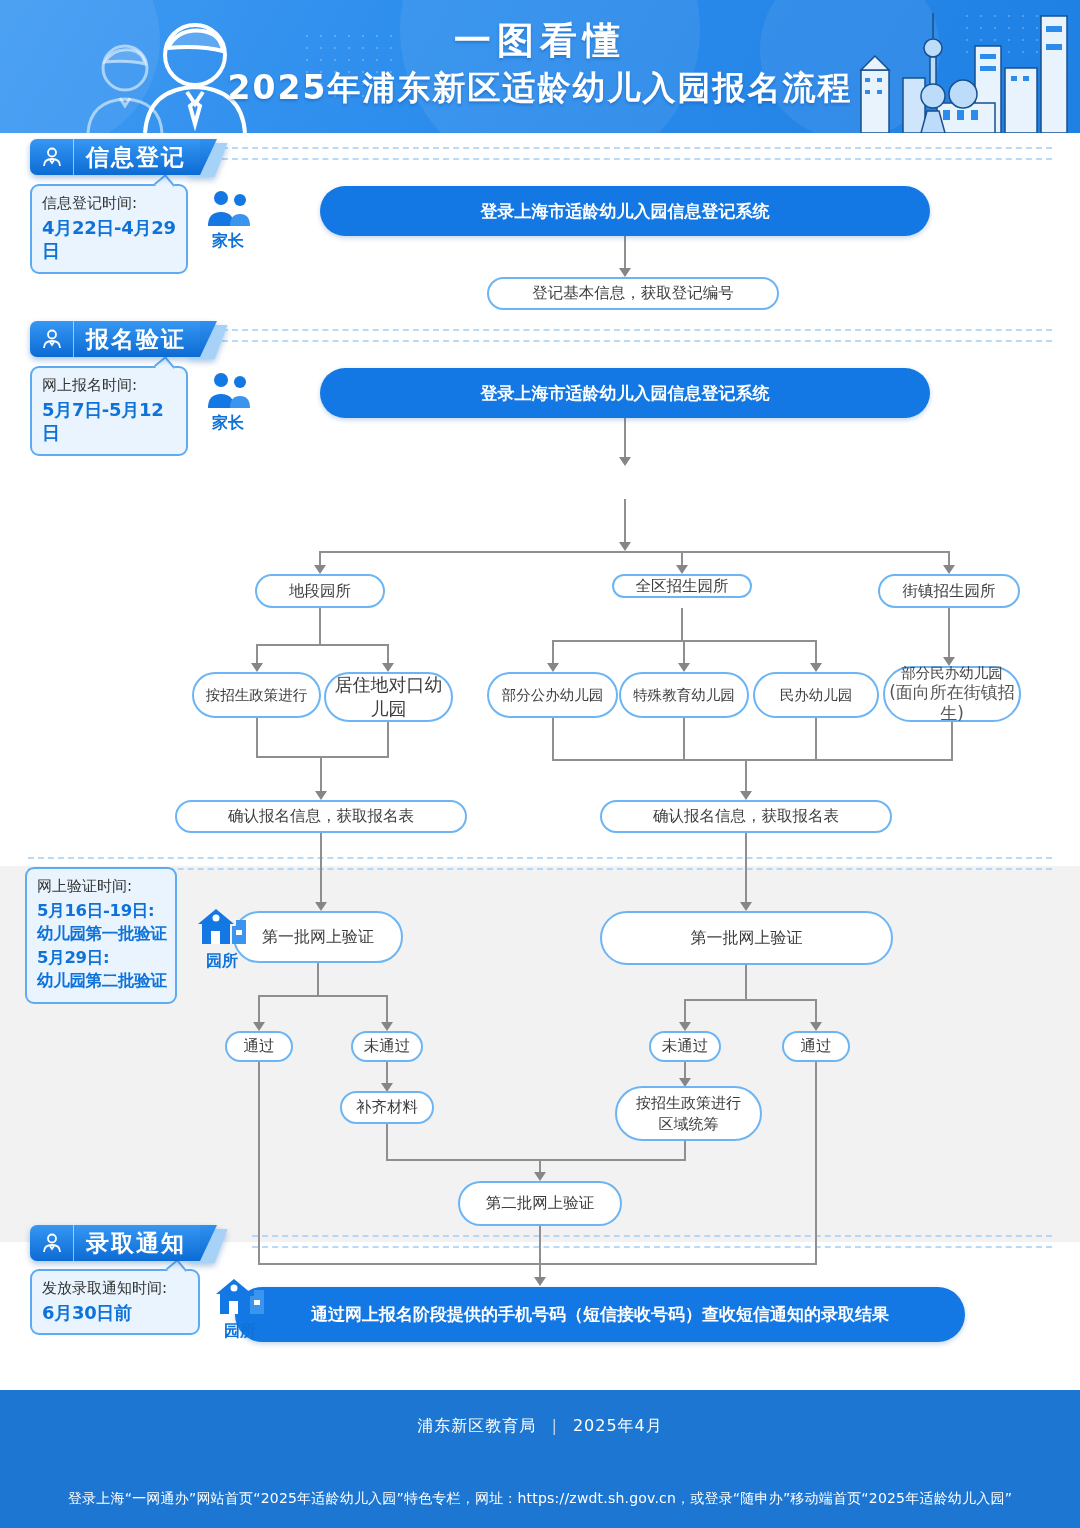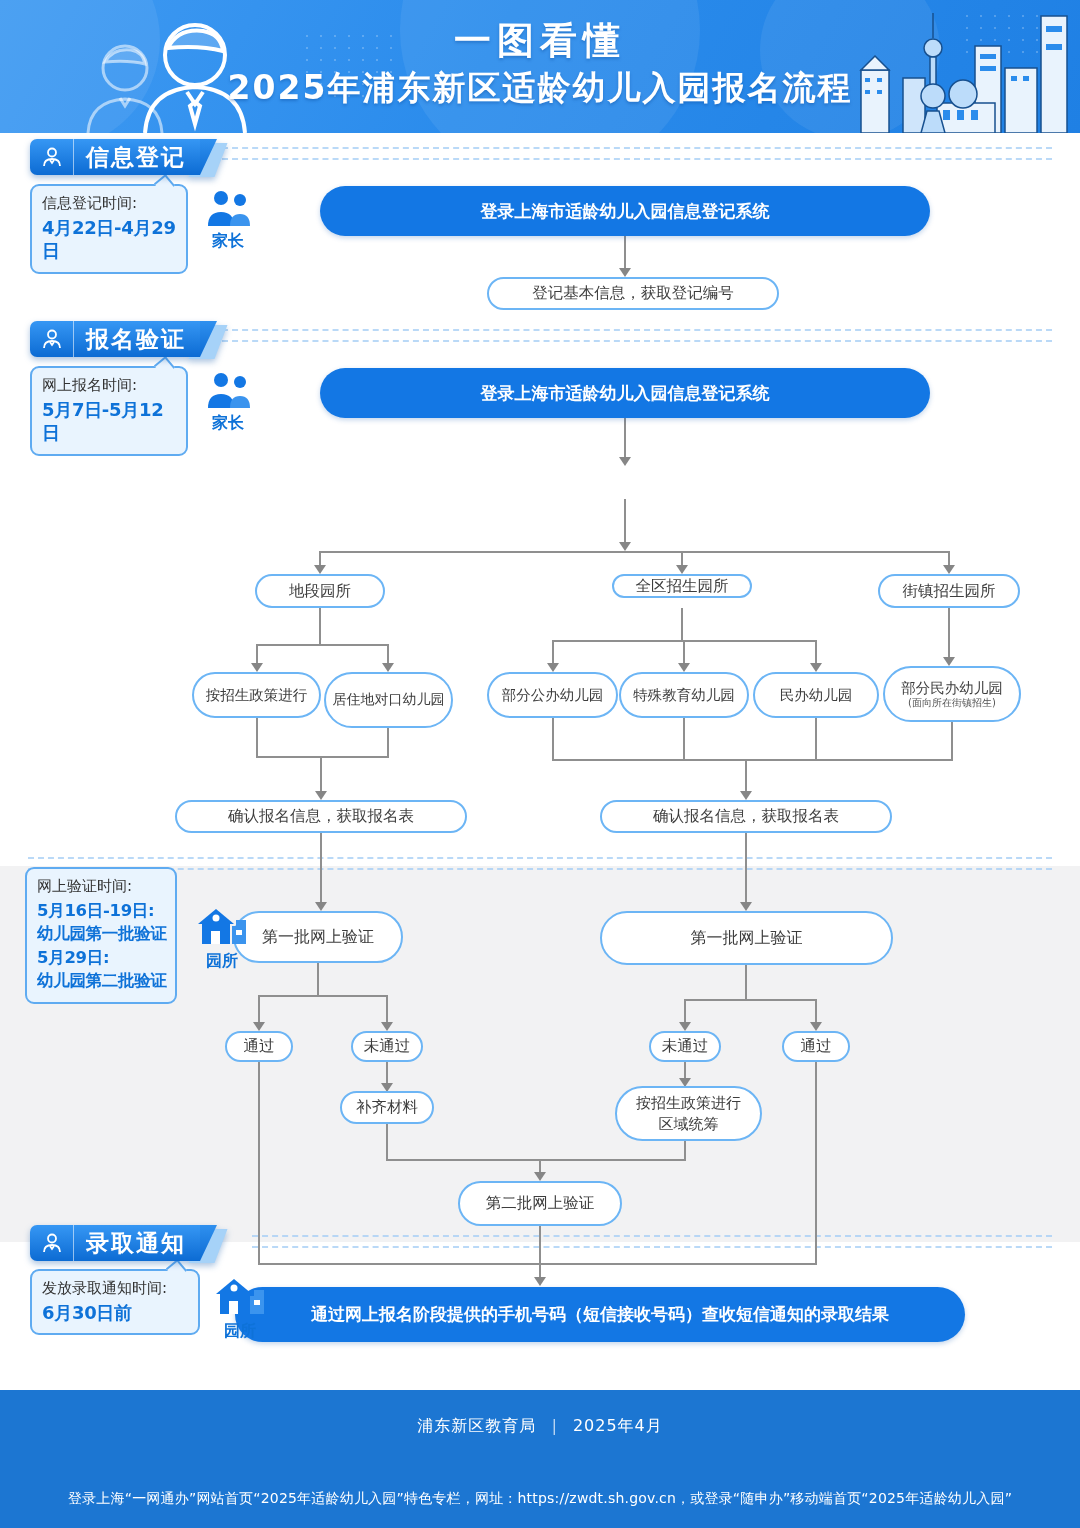--- a/index.html
+++ b/index.html
@@ -49,21 +49,21 @@
   .actor-label { color:#0e72d8; font-weight:bold; font-size:16px; margin-top:1px; }
 
   
   .node { position:absolute; display:flex; align-items:center; justify-content:center;
           text-align:center; z-index:3; }
   .node.blue { background:#1377e4; color:#fff; font-weight:bold; font-size:17px;
                border-radius:28px; box-shadow:0 2px 5px rgba(20,90,180,.25); }
   .node.white { background:#fff; border:2px solid #6cb5f5; color:#3d3d3d; font-size:15.5px;
                 border-radius:999px; }
   .node .nb { font-size:14.5px; line-height:1.25; }
-  .node .ns { font-size:10px; line-height:1.25; color:#555; }
+  .node .ns { font-size:17px; line-height:1.25; color:#555; }
   .node .pol { font-size:15px; line-height:1.35; }
 
   
   .vline { position:absolute; width:2px; background:#8f8f8f; z-index:1; }
   .hline { position:absolute; height:2px; background:#8f8f8f; z-index:1; }
   .arrow { position:absolute; width:0; height:0; border-left:6px solid transparent;
            border-right:6px solid transparent; border-top:9px solid #868686; z-index:1; }
 
   .grayband { position:absolute; left:0; top:866px; width:1080px; height:376px; background:#f2f2f3; z-index:0; }
 
@@ -282,21 +282,21 @@
 
   <div class="node blue" style="left:320px;top:186px;width:610px;height:50px">登录上海市适龄幼儿入园信息登记系统</div>
   <div class="node white" style="left:487px;top:277px;width:292px;height:33px">登记基本信息，获取登记编号</div>
   <div class="node blue" style="left:320px;top:368px;width:610px;height:50px">登录上海市适龄幼儿入园信息登记系统</div>
 
   <div class="node white" style="left:255px;top:574px;width:130px;height:34px">地段园所</div>
   <div class="node white" style="left:612px;top:574px;width:140px;height:24px">全区招生园所</div>
   <div class="node white" style="left:878px;top:574px;width:142px;height:34px">街镇招生园所</div>
 
   <div class="node white" style="left:192px;top:672px;width:129px;height:46px;font-size:14.5px">按招生政策进行</div>
-  <div class="node white" style="left:324px;top:672px;width:129px;height:56px;font-size:14px">居住地对口幼儿园</div>
+  <div class="node white" style="left:324px;top:672px;width:129px;height:50px;font-size:18px">居住地对口幼儿园</div>
   <div class="node white" style="left:487px;top:672px;width:131px;height:46px;font-size:14.5px">部分公办幼儿园</div>
   <div class="node white" style="left:619px;top:672px;width:130px;height:46px;font-size:14.5px">特殊教育幼儿园</div>
   <div class="node white" style="left:753px;top:672px;width:126px;height:46px;font-size:14.5px">民办幼儿园</div>
   <div class="node white" style="left:883px;top:666px;width:138px;height:56px">
     <div>
       <div class="nb">部分民办幼儿园</div>
       <div class="ns">(面向所在街镇招生)</div>
     </div>
   </div>
 

